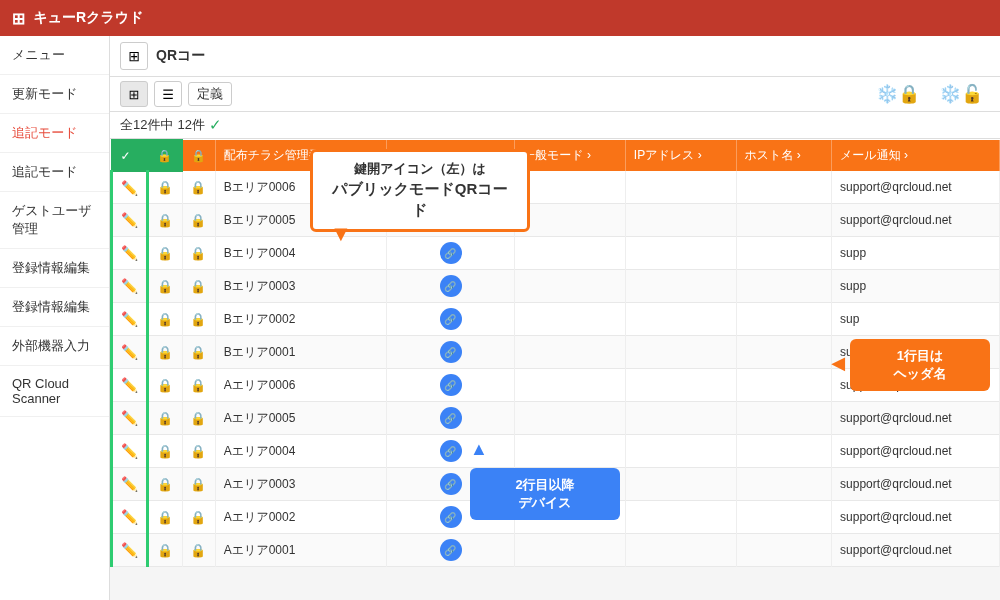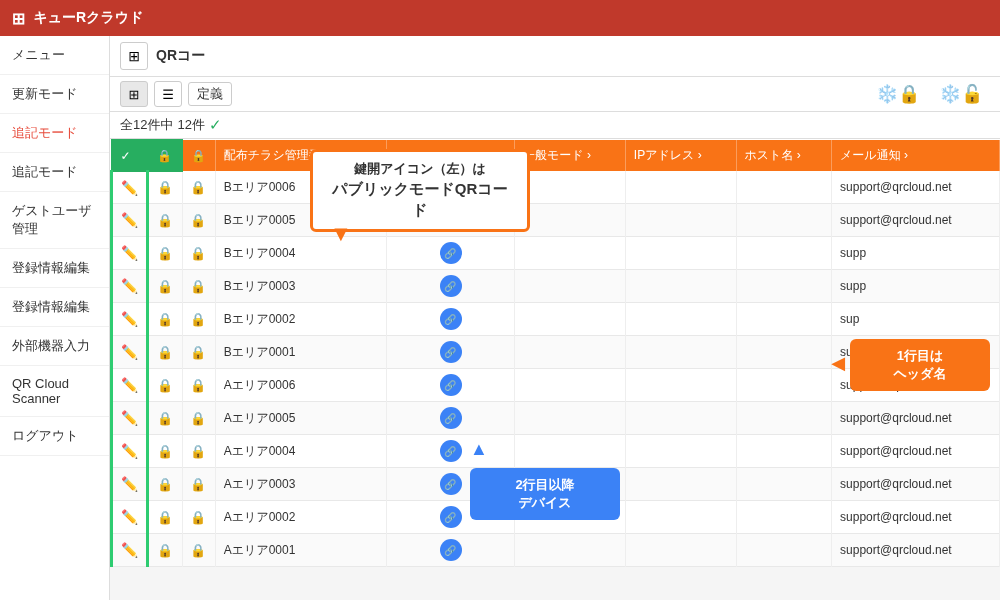--- a/index.html
+++ b/index.html
@@ -217,21 +217,20 @@
   <div class="sidebar">
     <div class="sidebar-item">メニュー</div>
     <div class="sidebar-item">更新モード</div>
     <div class="sidebar-item highlight">追記モード</div>
     <div class="sidebar-item">追記モード</div>
     <div class="sidebar-item">ゲストユーザ管理</div>
     <div class="sidebar-item">登録情報編集</div>
     <div class="sidebar-item">登録情報編集</div>
     <div class="sidebar-item">外部機器入力</div>
     <div class="sidebar-item">QR Cloud Scanner</div>
-    <div class="sidebar-item">ログアウト</div>
   </div>
 
   <div class="main">
 
     <div class="sub-header">
       <div class="tab-icon">⊞</div>
       <span class="qr-label">QRコー</span>
     </div>
 
     <div class="toolbar-row">

